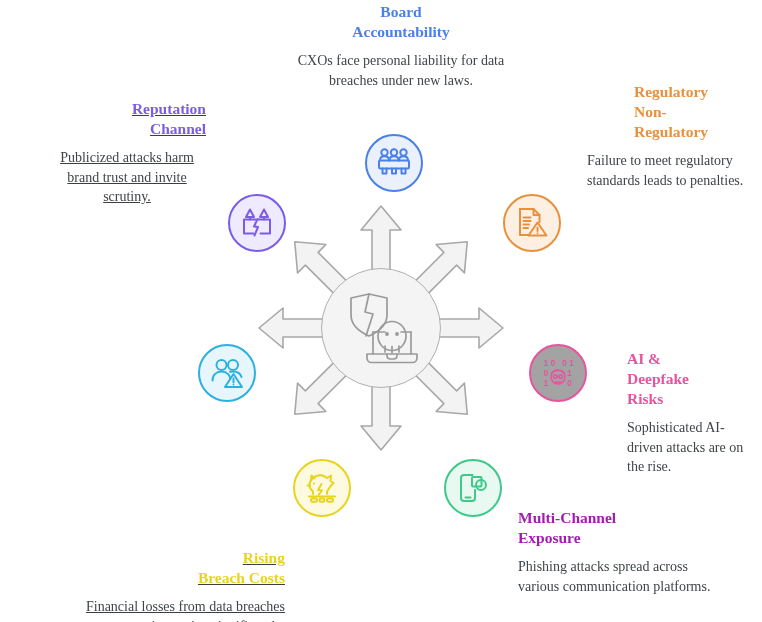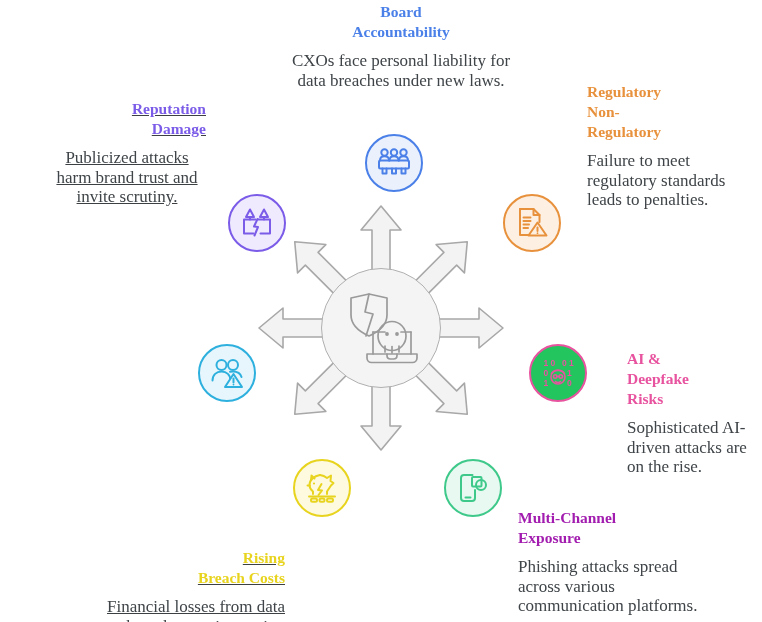--- a/index.html
+++ b/index.html
@@ -63,21 +63,21 @@
   .block {
     position: absolute;
   }
   .block .head {
     font-weight: bold;
     font-size: 15.5px;
     line-height: 20px;
     margin: 0 0 9px 0;
   }
   .block .body {
-    font-size: 17px;
+    font-size: 14px;
     line-height: 19.5px;
     color: #3f4448;
     margin: 0;
   }
   .ta-center { text-align: center; }
   .ta-right  { text-align: right; text-decoration: underline; }
   .ta-left   { text-align: left; }
 </style>
 </head>
 <body>
@@ -174,29 +174,29 @@
       <path d="M8.5 11.5 L15.5 11.5"></path>
       <path d="M8.5 15 L15.5 15"></path>
       <path d="M8.5 18.5 L14 18.5"></path>
       <path d="M8.5 22 L13 22"></path>
       <path d="M22.5 16.5 L31.5 29.5 L13.5 29.5 Z"></path>
       <path d="M22.5 21.5 L22.5 25"></path>
       <circle cx="22.5" cy="27.2" r="0.9" fill="#e8913c" stroke="none"></circle>
     </svg>
   </div>
   <div class="block ta-left" style="left:587px; top:82px; width:160px;">
-    <div class="head" style="color:#e8913c;">
+    <div class="head" style="color:#e8913c;margin-left:47px;">
       <span>Regulatory</span><br>
       <span>Non-</span><br>
       <span>Regulatory</span>
     </div>
     <div class="body">Failure to meet regulatory standards leads to penalties.</div>
   </div>
 
-  <div class="node" style="left:529px; top:344px; background:#22c55e; border-color:#e8539f;justify-content:center;">
+  <div class="node" style="left:529px; top:344px; background:#a3a3a3; border-color:#e8539f;justify-content:center;">
     <svg viewBox="0 0 34 34" width="34" height="34" fill="none" stroke="#e8539f" stroke-width="1.6" stroke-linecap="round" stroke-linejoin="round">
       <text x="2.5" y="10" font-family="Liberation Sans, sans-serif" font-size="8.5" font-weight="bold" fill="#e8539f" stroke="none">1 0</text>
       <text x="21" y="10" font-family="Liberation Sans, sans-serif" font-size="8.5" font-weight="bold" fill="#e8539f" stroke="none">0 1</text>
       <text x="2.5" y="19.5" font-family="Liberation Sans, sans-serif" font-size="8.5" font-weight="bold" fill="#e8539f" stroke="none">0</text>
       <text x="26" y="19.5" font-family="Liberation Sans, sans-serif" font-size="8.5" font-weight="bold" fill="#e8539f" stroke="none">1</text>
       <text x="2.5" y="29.5" font-family="Liberation Sans, sans-serif" font-size="8.5" font-weight="bold" fill="#e8539f" stroke="none">1</text>
       <text x="26" y="29.5" font-family="Liberation Sans, sans-serif" font-size="8.5" font-weight="bold" fill="#e8539f" stroke="none">0</text>
       <circle cx="17" cy="21" r="7"></circle>
       <path d="M10.5 17.5 C12.5 13.5 21.5 13.5 23.5 17.5"></path>
       <circle cx="14.2" cy="20.5" r="1.7"></circle>
@@ -269,18 +269,18 @@
       <path d="M10 13.5 L10 11 L6 11 L10 3.5 L14 11 L10 11"></path>
       <path d="M24 13.5 L24 11 L20 11 L24 3.5 L28 11 L24 11"></path>
       <path d="M15.5 13.5 L4 13.5 L4 27.5 L13.5 27.5"></path>
       <path d="M18.5 13.5 L30 13.5 L30 27.5 L20.5 27.5"></path>
       <path d="M17.5 13 L14 20.5 L18 21 L14.5 29.5"></path>
     </svg>
   </div>
   <div class="block ta-right" style="left:48px; top:99px; width:158px;">
     <div class="head" style="color:#7b5ce8;">
       <span>Reputation</span><br>
-      <span>Damage</span>
+      <span>Channel</span>
     </div>
     <div class="body ta-center">Publicized attacks harm brand trust and invite scrutiny.</div>
   </div>
 
 </div>
 
 </body></html>

